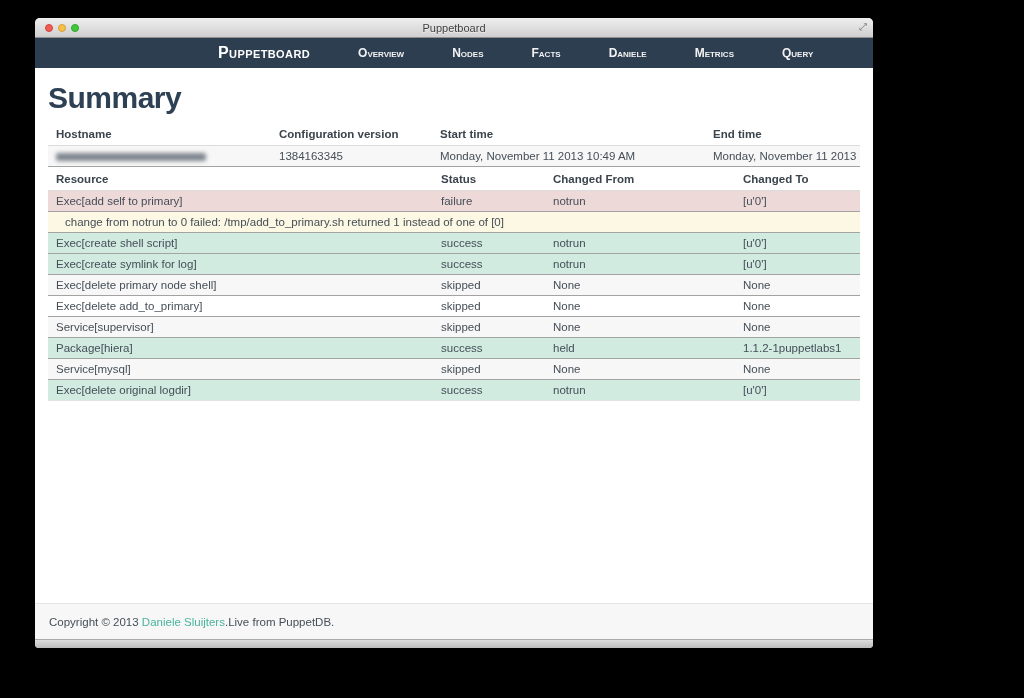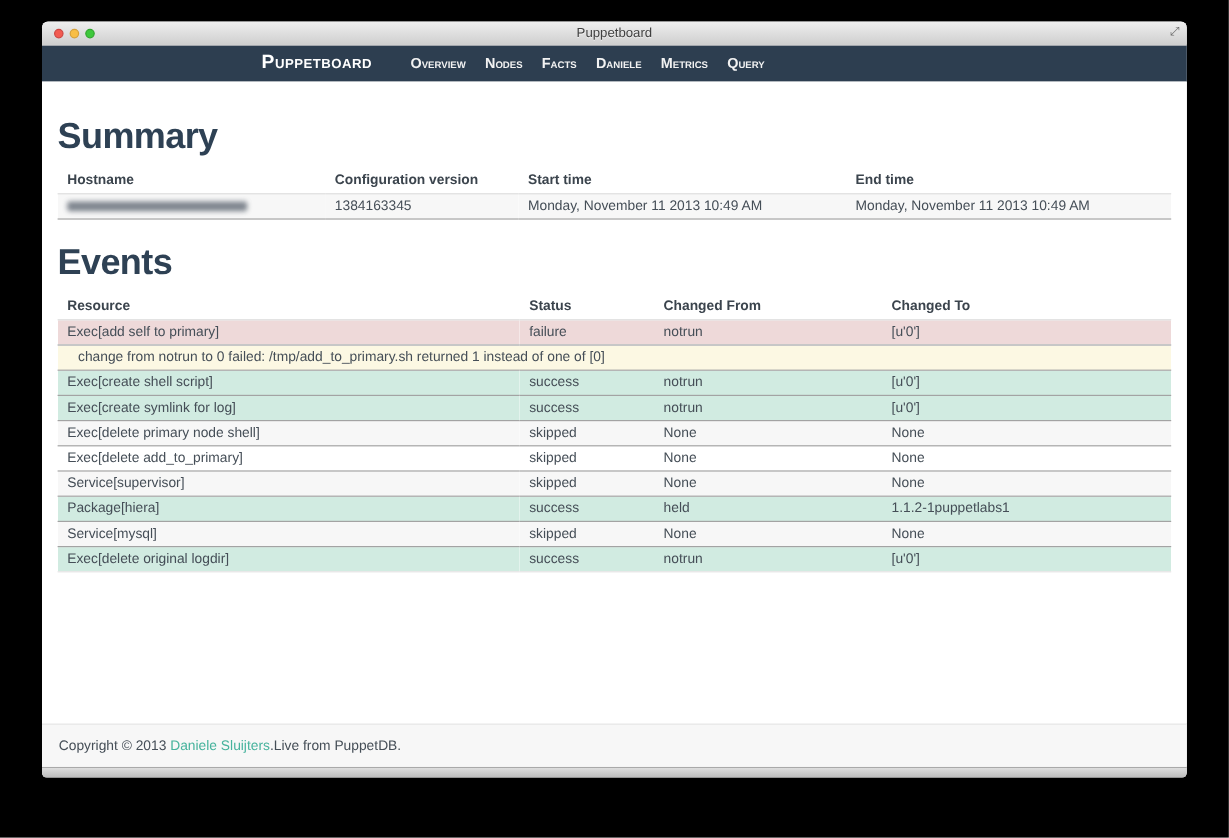--- a/index.html
+++ b/index.html
@@ -2,21 +2,21 @@
 <html><head>
 <meta charset="utf-8">
 <style>
   html,body { margin:0; padding:0; }
   body {
     width:1024px; height:698px; background:#000;
     font-family:"Liberation Sans", sans-serif;
     position:relative; overflow:hidden;
   }
   .window {
-    position:absolute; left:35px; top:18px; width:954px; height:630px;
+    position:absolute; left:35px; top:18px; width:838px; height:630px;
     border-radius:5px 5px 4px 4px; background:#fff;
     box-shadow:0 10px 28px rgba(0,0,0,0.65);
   }
   
   .titlebar {
     height:20px; box-sizing:border-box;
     background:linear-gradient(#efefef,#cfcfcf);
     border-bottom:1px solid #8e8e8e;
     border-radius:5px 5px 0 0;
     position:relative;
@@ -37,25 +37,25 @@
   .navbar {
     height:30px; background:#2d3e50; display:flex; align-items:center;
     padding-left:183px; box-sizing:border-box;
   }
   .brand {
     color:#ffffff; font-variant:small-caps; font-weight:bold; font-size:16px;
     letter-spacing:0.4px; margin-right:24px; text-decoration:none; cursor:pointer;
   }
   .nav-item {
     color:#f2f2f2; font-variant:small-caps; font-weight:bold; font-size:12px;
-    margin:0 8px; text-decoration:none; cursor:pointer;
+    margin:0 24px; text-decoration:none; cursor:pointer;
   }
   
   .main {
-    height:535px; background:#fff; padding:16px 13px; box-sizing:border-box; overflow:hidden;
+    height:535px; background:#fff; padding:0 13px; box-sizing:border-box; overflow:hidden;
   }
   h1.page-h {
     font-size:30px; color:#2e4154; letter-spacing:-0.5px; font-weight:bold;
   }
   .summary-h { margin:13px 0 7px 0; }
   .events-h  { margin:19px 0 7px 0; }
   table.tbl { width:100%; border-collapse:collapse; color:#454e57; table-layout:fixed; }
   .tbl th {
     text-align:left; font-size:11.5px; color:#3b444d;
     padding:6px 8px 5px 8px; border-bottom:1px solid #dcdcdc; font-weight:bold;margin-left:46px;
@@ -137,21 +137,20 @@
           <td>
             <span class="redacted-bar"></span>
           </td>
           <td>1384163345</td>
           <td>Monday, November 11 2013 10:49 AM</td>
           <td>Monday, November 11 2013 10:49 AM</td>
         </tr>
       </tbody>
     </table>
 
-    <h1 class="page-h events-h">Events</h1>
 
     <table class="tbl events">
       <colgroup>
           <col style="width:385px">
           <col style="width:112px">
           <col style="width:190px">
           <col>
         </colgroup>
       <thead>
         <tr>

